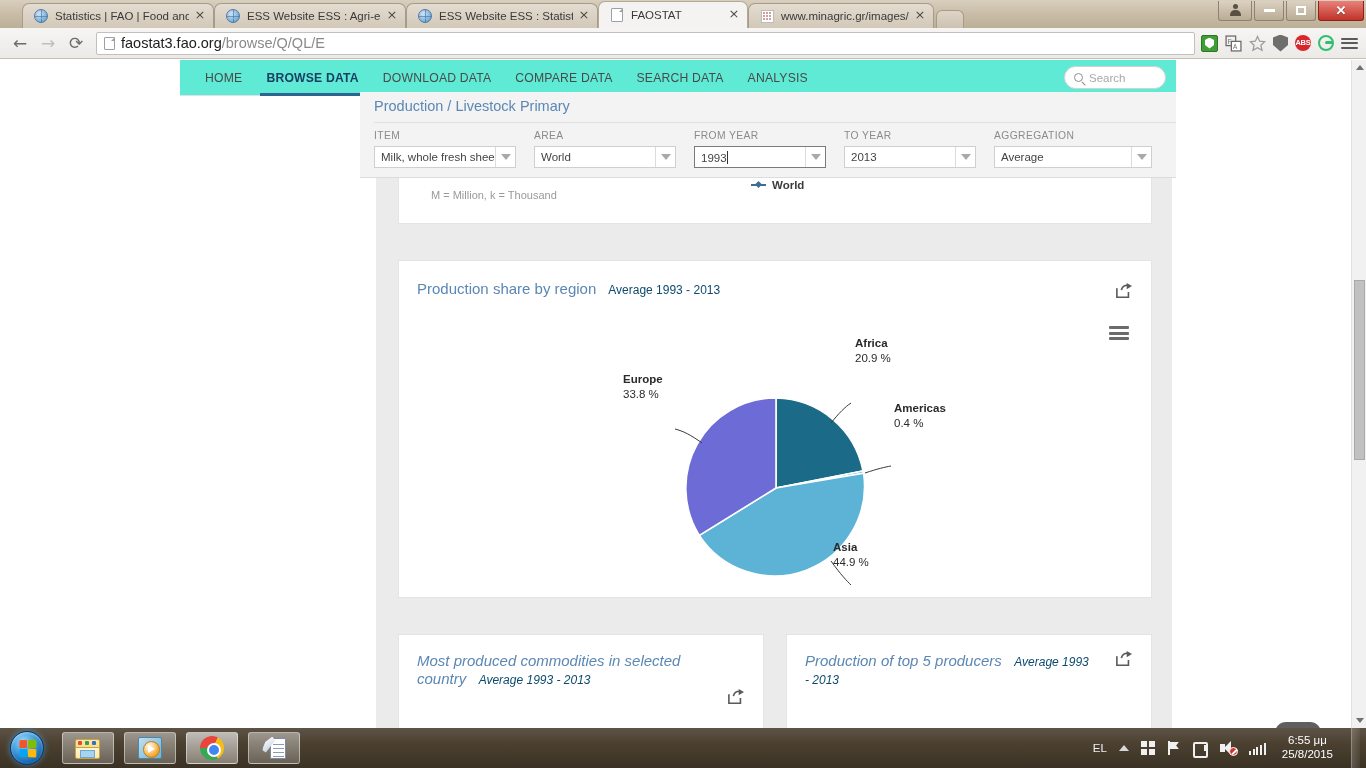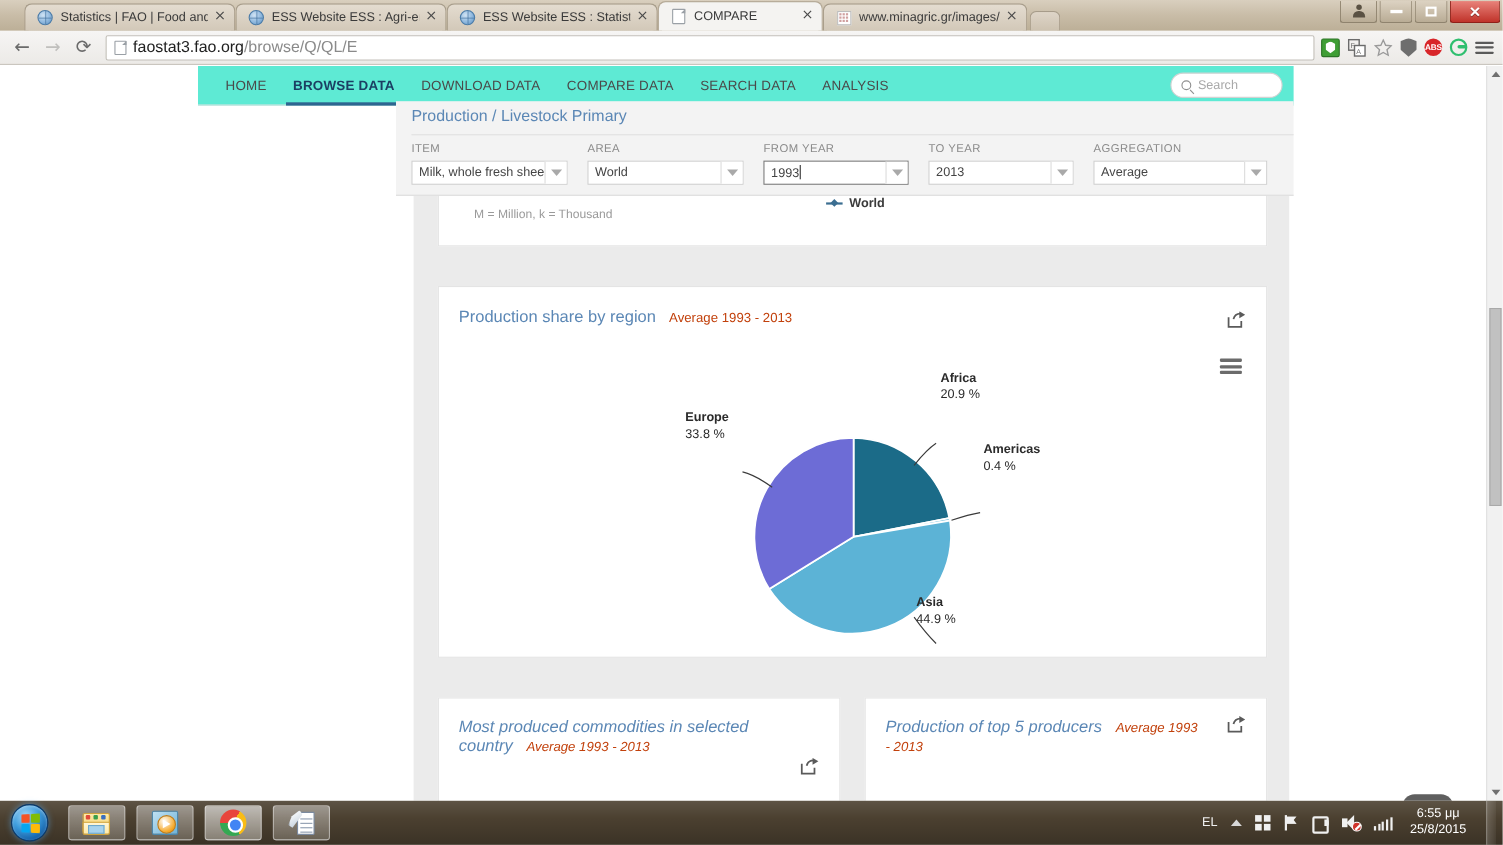--- a/index.html
+++ b/index.html
@@ -302,21 +302,21 @@
   .legend-label { font-size: 11.5px; color: #3b3b3b; font-weight: bold; }
   .unit-note {
     position: absolute; left: 32px; top: 80px; font-size: 11px; color: #9a9a9a;
   }
 
   .card-pie { left: 398px; top: 200px; width: 754px; height: 338px; }
   .card-title-row {
     position: absolute; left: 18px; top: 19px; display: flex; align-items: baseline; gap: 12px;
   }
   .card-title { font-size: 15px; color: #5b87b5; }
-  .card-sub { font-size: 12px; color: #c2410c; }
+  .card-sub { font-size: 12px; color: #0c4a6e; }
   .share-ico {
     position: absolute; width: 18px; height: 16px; cursor: pointer;
   }
   .share-ico svg { width: 18px; height: 16px; display:block; }
   .hamb-ico {
     position: absolute; width: 20px; height: 14px; cursor: pointer;
     display: flex; flex-direction: column; justify-content: space-between;
   }
   .hamb-ico i { display: block; height: 3px; background: #6b6b6b; border-radius: 1px; }
 
@@ -573,21 +573,21 @@
           <span class="fav-globe"></span>
         </span>
       <span class="tab-title">ESS Website ESS : Statistic</span>
       <span class="tab-close">×</span>
     </div>
 
     <div class="tab active">
       <span class="tab-favicon">
           <span class="fav-doc"></span>
         </span>
-      <span class="tab-title">COMPARE</span>
+      <span class="tab-title">FAOSTAT</span>
       <span class="tab-close">×</span>
     </div>
 
     <div class="tab">
       <span class="tab-favicon">
         <span class="fav-grid">
             <i></i>
             <i></i>
             <i></i>
             <i></i>

